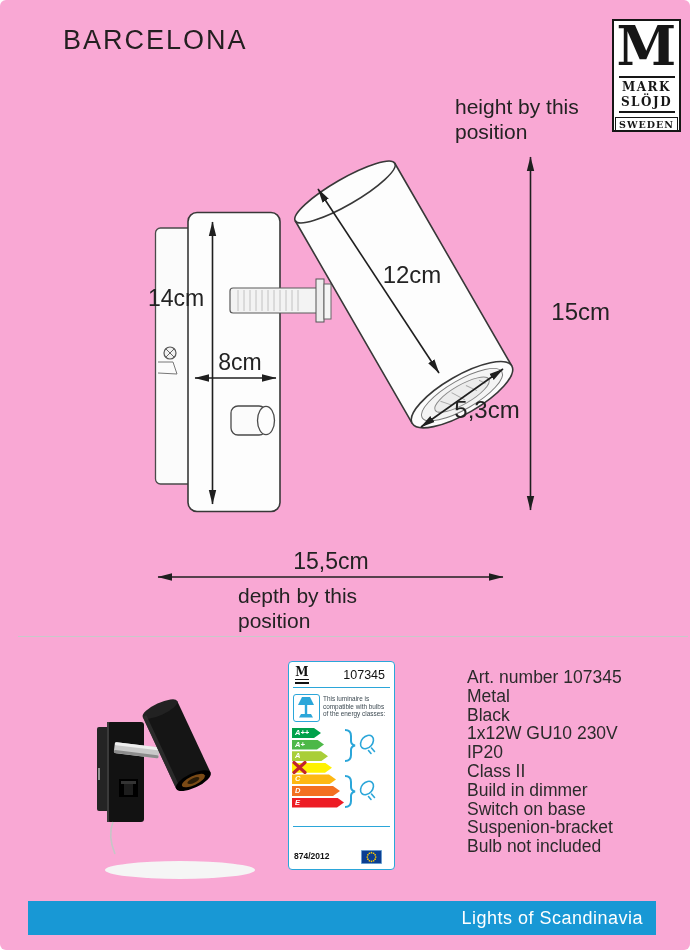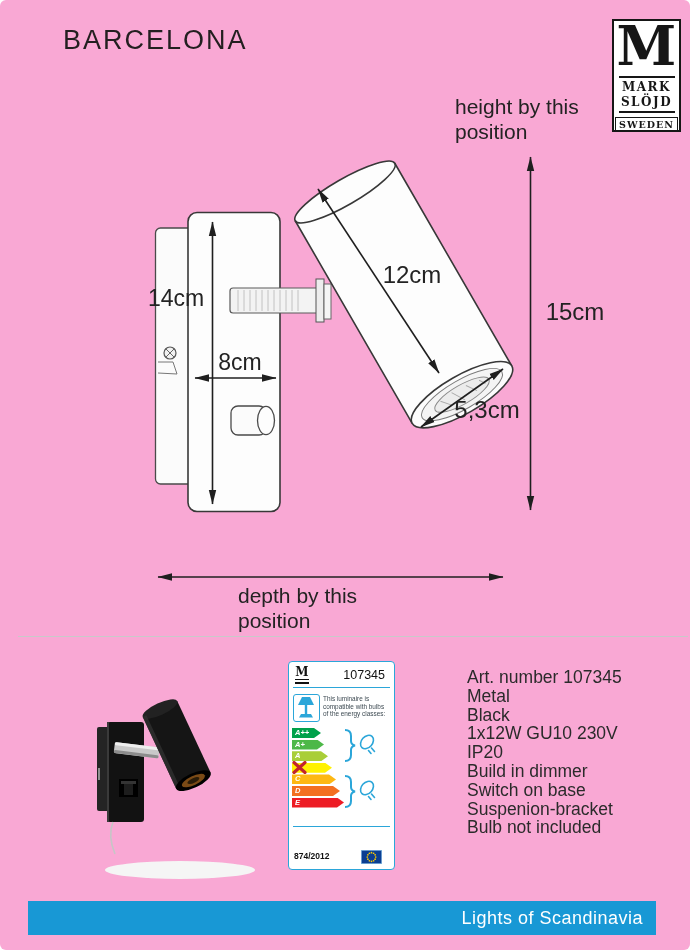--- a/index.html
+++ b/index.html
@@ -113,21 +113,22 @@
       <line x1="530.5" y1="157" x2="530.5" y2="510" marker-start="url(#ah)" marker-end="url(#ah)"></line>
       <line x1="158" y1="577" x2="503" y2="577" marker-start="url(#ah)" marker-end="url(#ah)"></line>
     </g>
   </svg>
 
   <div class="abs note" style="left:455px;top:94px;width:155px;">height by this position</div>
   <div class="abs dim" style="left:146px;top:285px;width:60px;">14cm</div>
   <div class="abs dim" style="left:208px;top:349px;width:64px;">8cm</div>
   <div class="abs dim" style="left:380px;top:261px;width:64px;font-size:24px;">12cm</div>
   <div class="abs dim" style="left:450px;top:396px;width:74px;font-size:24px;">5,3cm</div>
-  <div class="abs dim" style="left:540px;top:298px;width:70px;text-align:center;font-size:24px;">15cm</div>
+  <div class="abs dim" style="left:540px;top:298px;width:70px;text-align:right;font-size:24px;">15cm</div>
+  <div class="abs dim" style="left:270px;top:548px;width:122px;">15,5cm</div>
   <div class="abs note" style="left:238px;top:583px;width:180px;">depth by this position</div>
 
   <div class="abs divider"></div>
 
   <svg class="abs" style="left:75px;top:680px;" width="200" height="210" viewBox="0 0 200 210">
     <ellipse cx="105" cy="190" rx="75" ry="9" fill="#f5f5f5"></ellipse>
     <rect x="22" y="47" width="15" height="84" rx="2" fill="#242424"></rect>
     <path d="M24,88 L24,100" stroke="#d9d9d9" stroke-width="1.2"></path>
     <rect x="32" y="42" width="37" height="100" rx="3" fill="#121212"></rect>
     <rect x="32" y="42" width="2" height="100" fill="#3a3a3a"></rect>
@@ -233,20 +234,21 @@
       </g>
     </svg>
   </div>
 
   <div class="abs specs">
     <div>Art. number 107345</div>
     <div>Metal</div>
     <div>Black</div>
     <div>1x12W GU10 230V</div>
     <div>IP20</div>
+    <div>Class II</div>
     <div>Build in dimmer</div>
     <div>Switch on base</div>
     <div>Suspenion-bracket</div>
     <div>Bulb not included</div>
   </div>
 
   <div class="abs footer" style="background-color: rgb(24, 152, 213);">
     <span>Lights of Scandinavia</span>
   </div>
 

